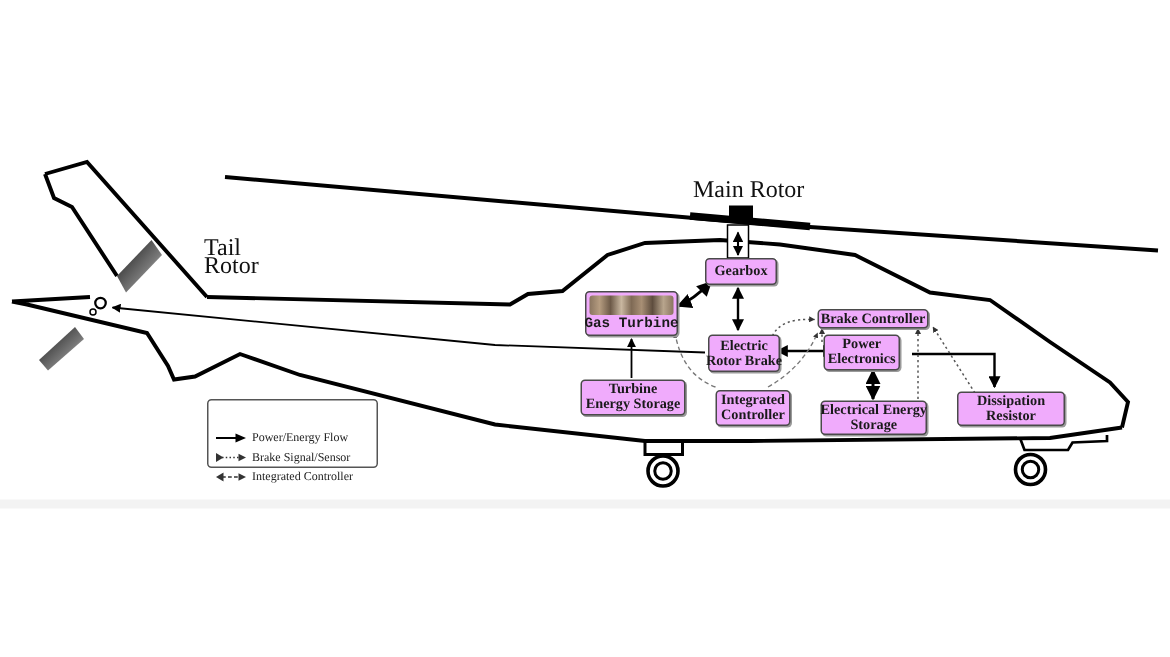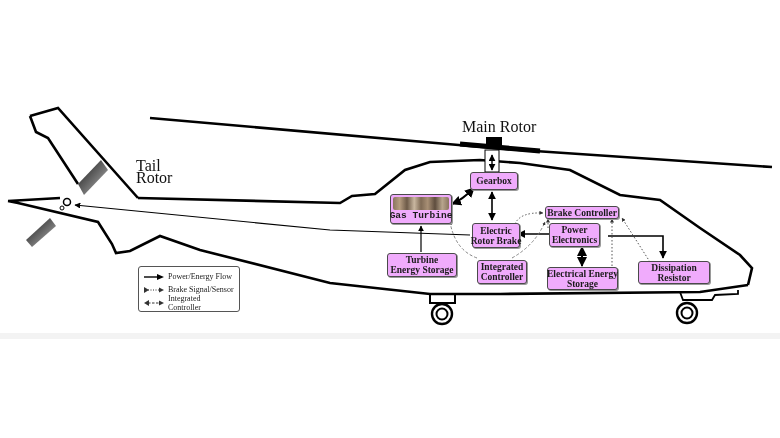--- a/index.html
+++ b/index.html
@@ -6,22 +6,22 @@
   body { width: 780px; height: 438px; position: relative; overflow: hidden;
          font-family: "Liberation Serif", "DejaVu Serif", serif; }
   #canvas { position: absolute; left: 0; top: 0; width: 780px; height: 438px; }
   .band { position: absolute; left: 0; top: 333px; width: 780px; height: 6px; background: #f3f3f3; }
   .box { position: absolute; box-sizing: border-box; background: #f0abfc; border: 1.3px solid #4a4a4a;
          border-radius: 3px; box-shadow: 1px 1px 0 #9a9a9a; 
          font-weight: bold; font-size: 9.5px; line-height: 10px; color: #1a1a1a;
          display: flex; flex-direction: column; justify-content: center; align-items: center; }
   .box span { display: block; white-space: nowrap; }
   .label { position: absolute; font-weight: normal; font-size: 16px; line-height: 12px; color: #111; text-align: left; }
-  .legend { position: absolute; left: 138px; top: 266px; width: 102px; height: 46px; box-sizing: border-box;
-            border: 1px solid #555; border-radius: 3px; background: #fff; font-size: 8px; color: #222; padding: 3px 4px; }
+  .legend { position: absolute; left: 138px; top: 266px; width: 114px; height: 46px; box-sizing: border-box;
+            border: 1px solid #555; border-radius: 3px; background: #fff; font-size: 8px; color: #222; padding: 18px 4px; }
   .legend-row { display: flex; align-items: center; height: 13px; }
   .legend-row svg { width: 22px; height: 8px; flex: none; margin-right: 3px; }
   .turbine-img { width: 56px; height: 13px; margin-bottom: 1px; border-radius: 2px;
       background: linear-gradient(90deg, #8a7560 0%, #b59c80 12%, #6d5a48 25%, #c9b7a0 38%, #7f6a55 50%, #a88f75 62%, #5e4d3e 75%, #b8a58d 88%, #8a7560 100%); }
 </style>
 </head>
 <body>
 
 <div class="band"></div>
 

